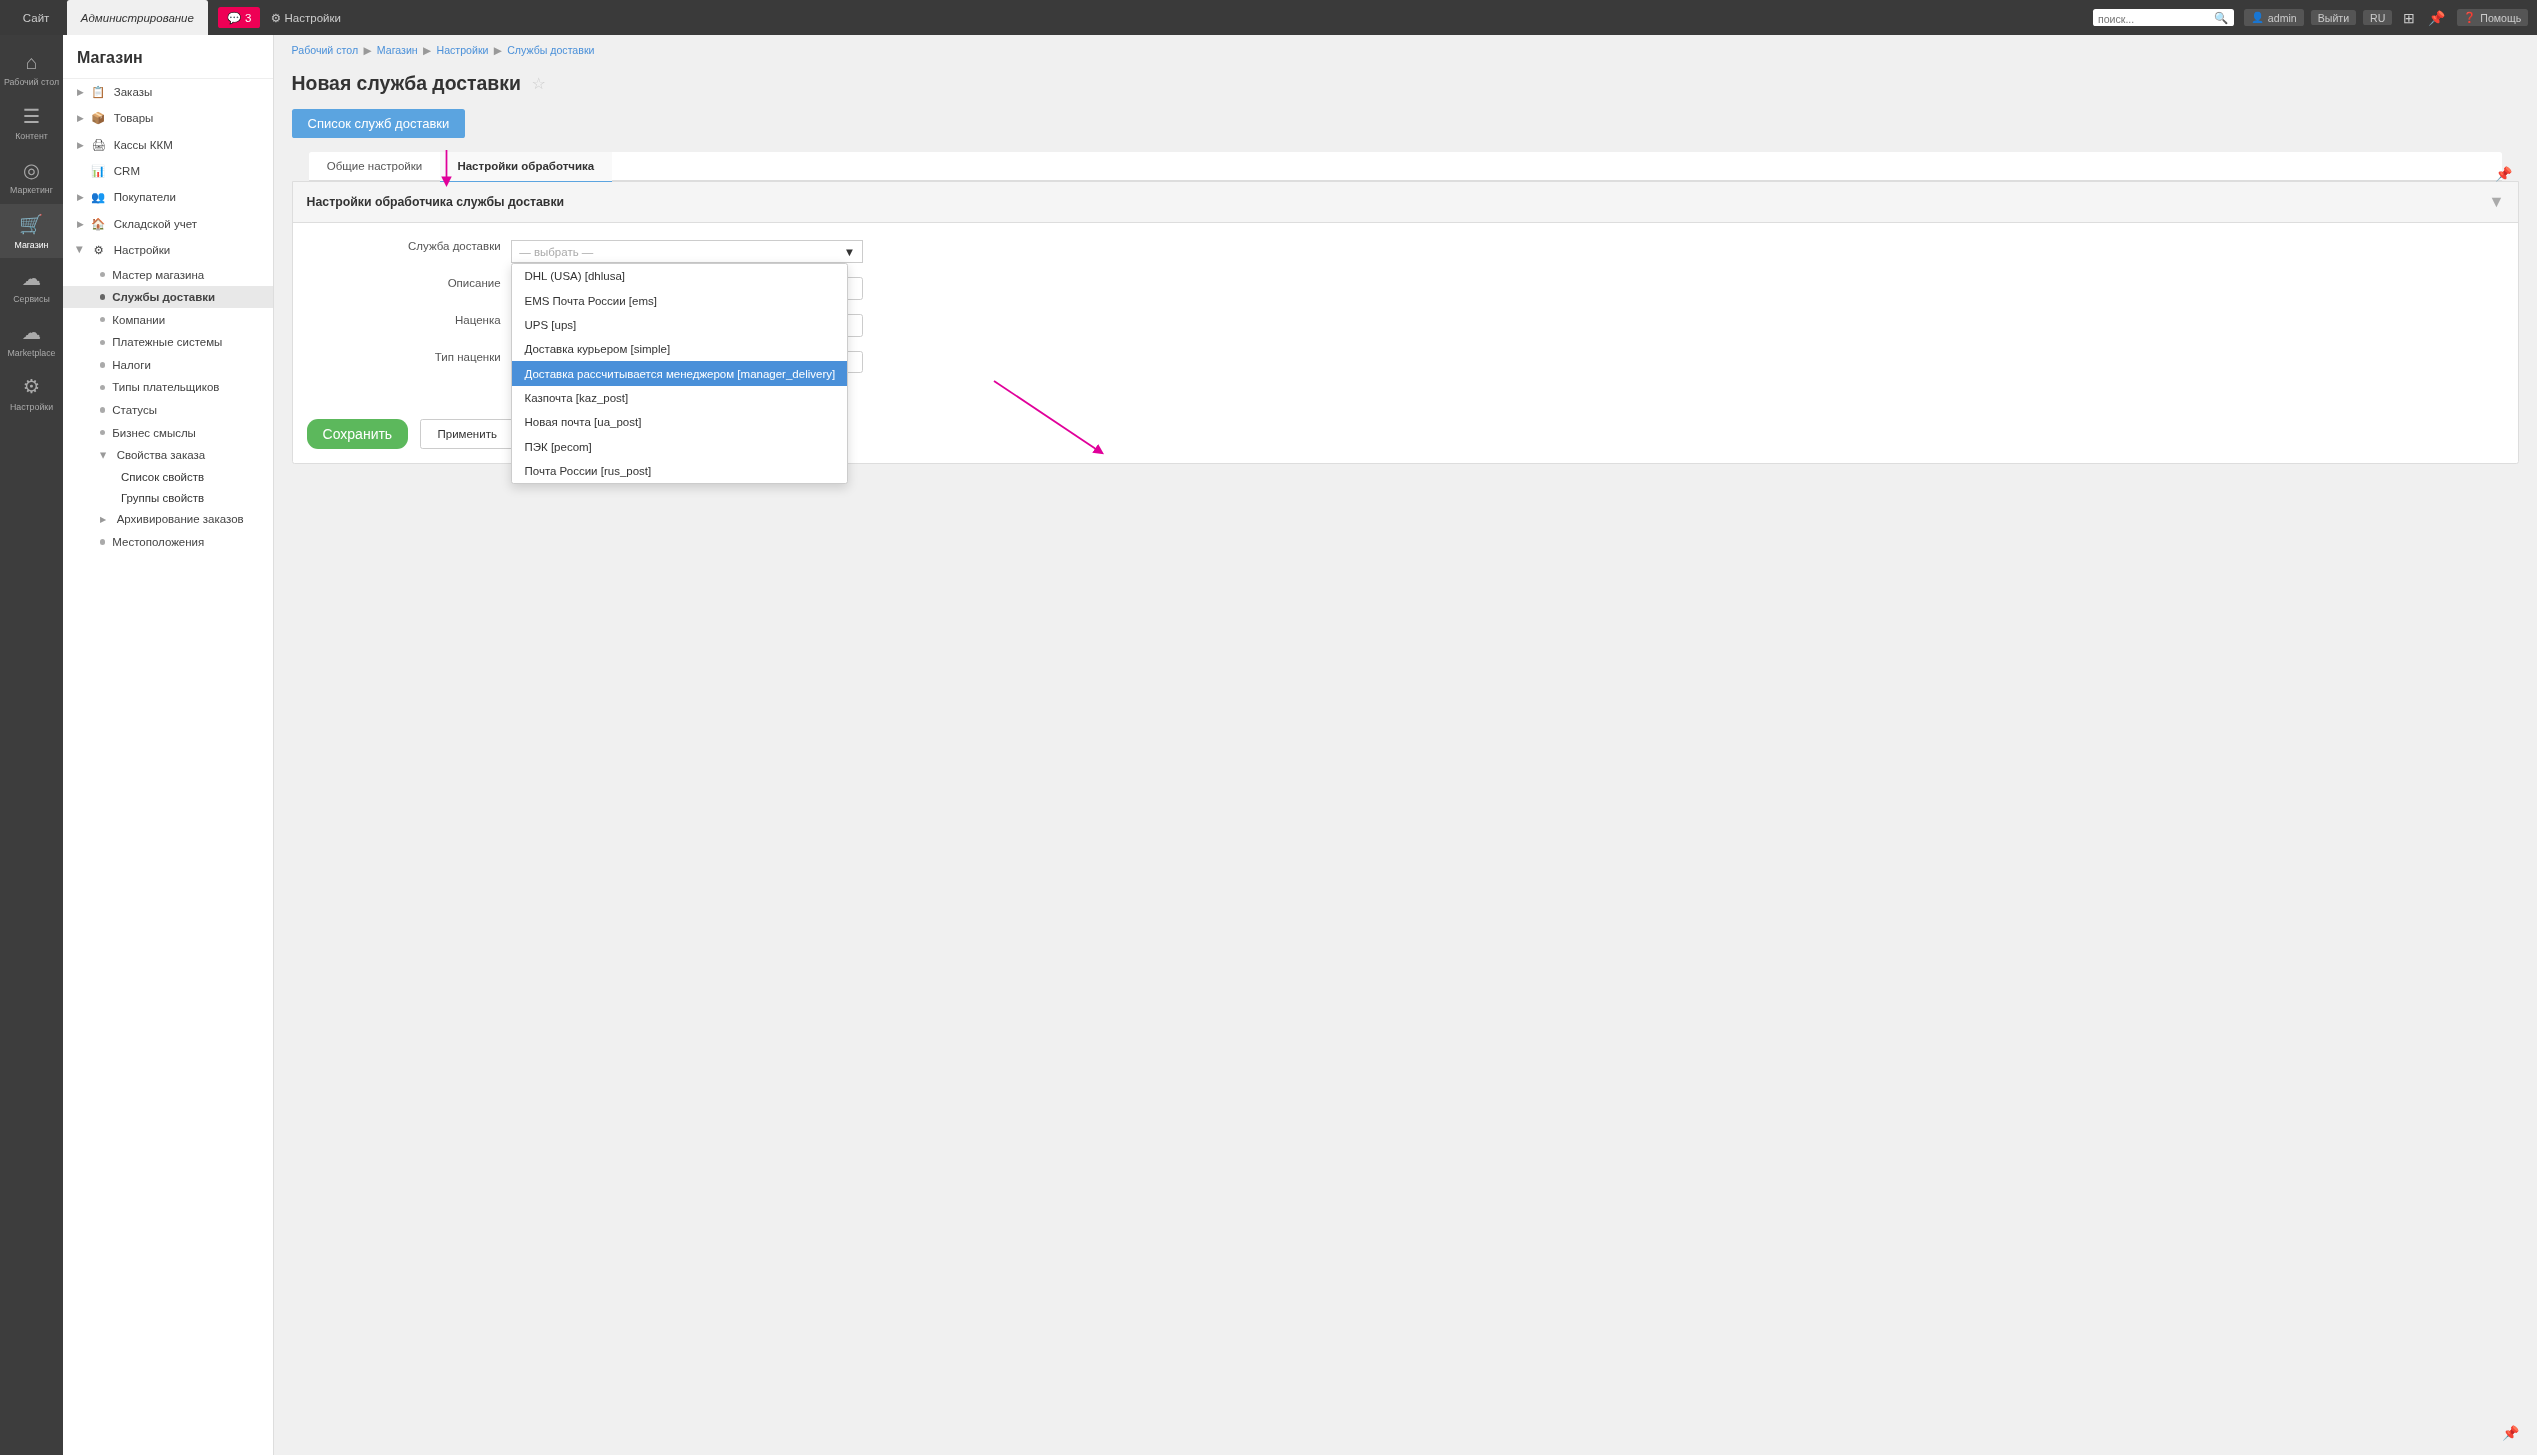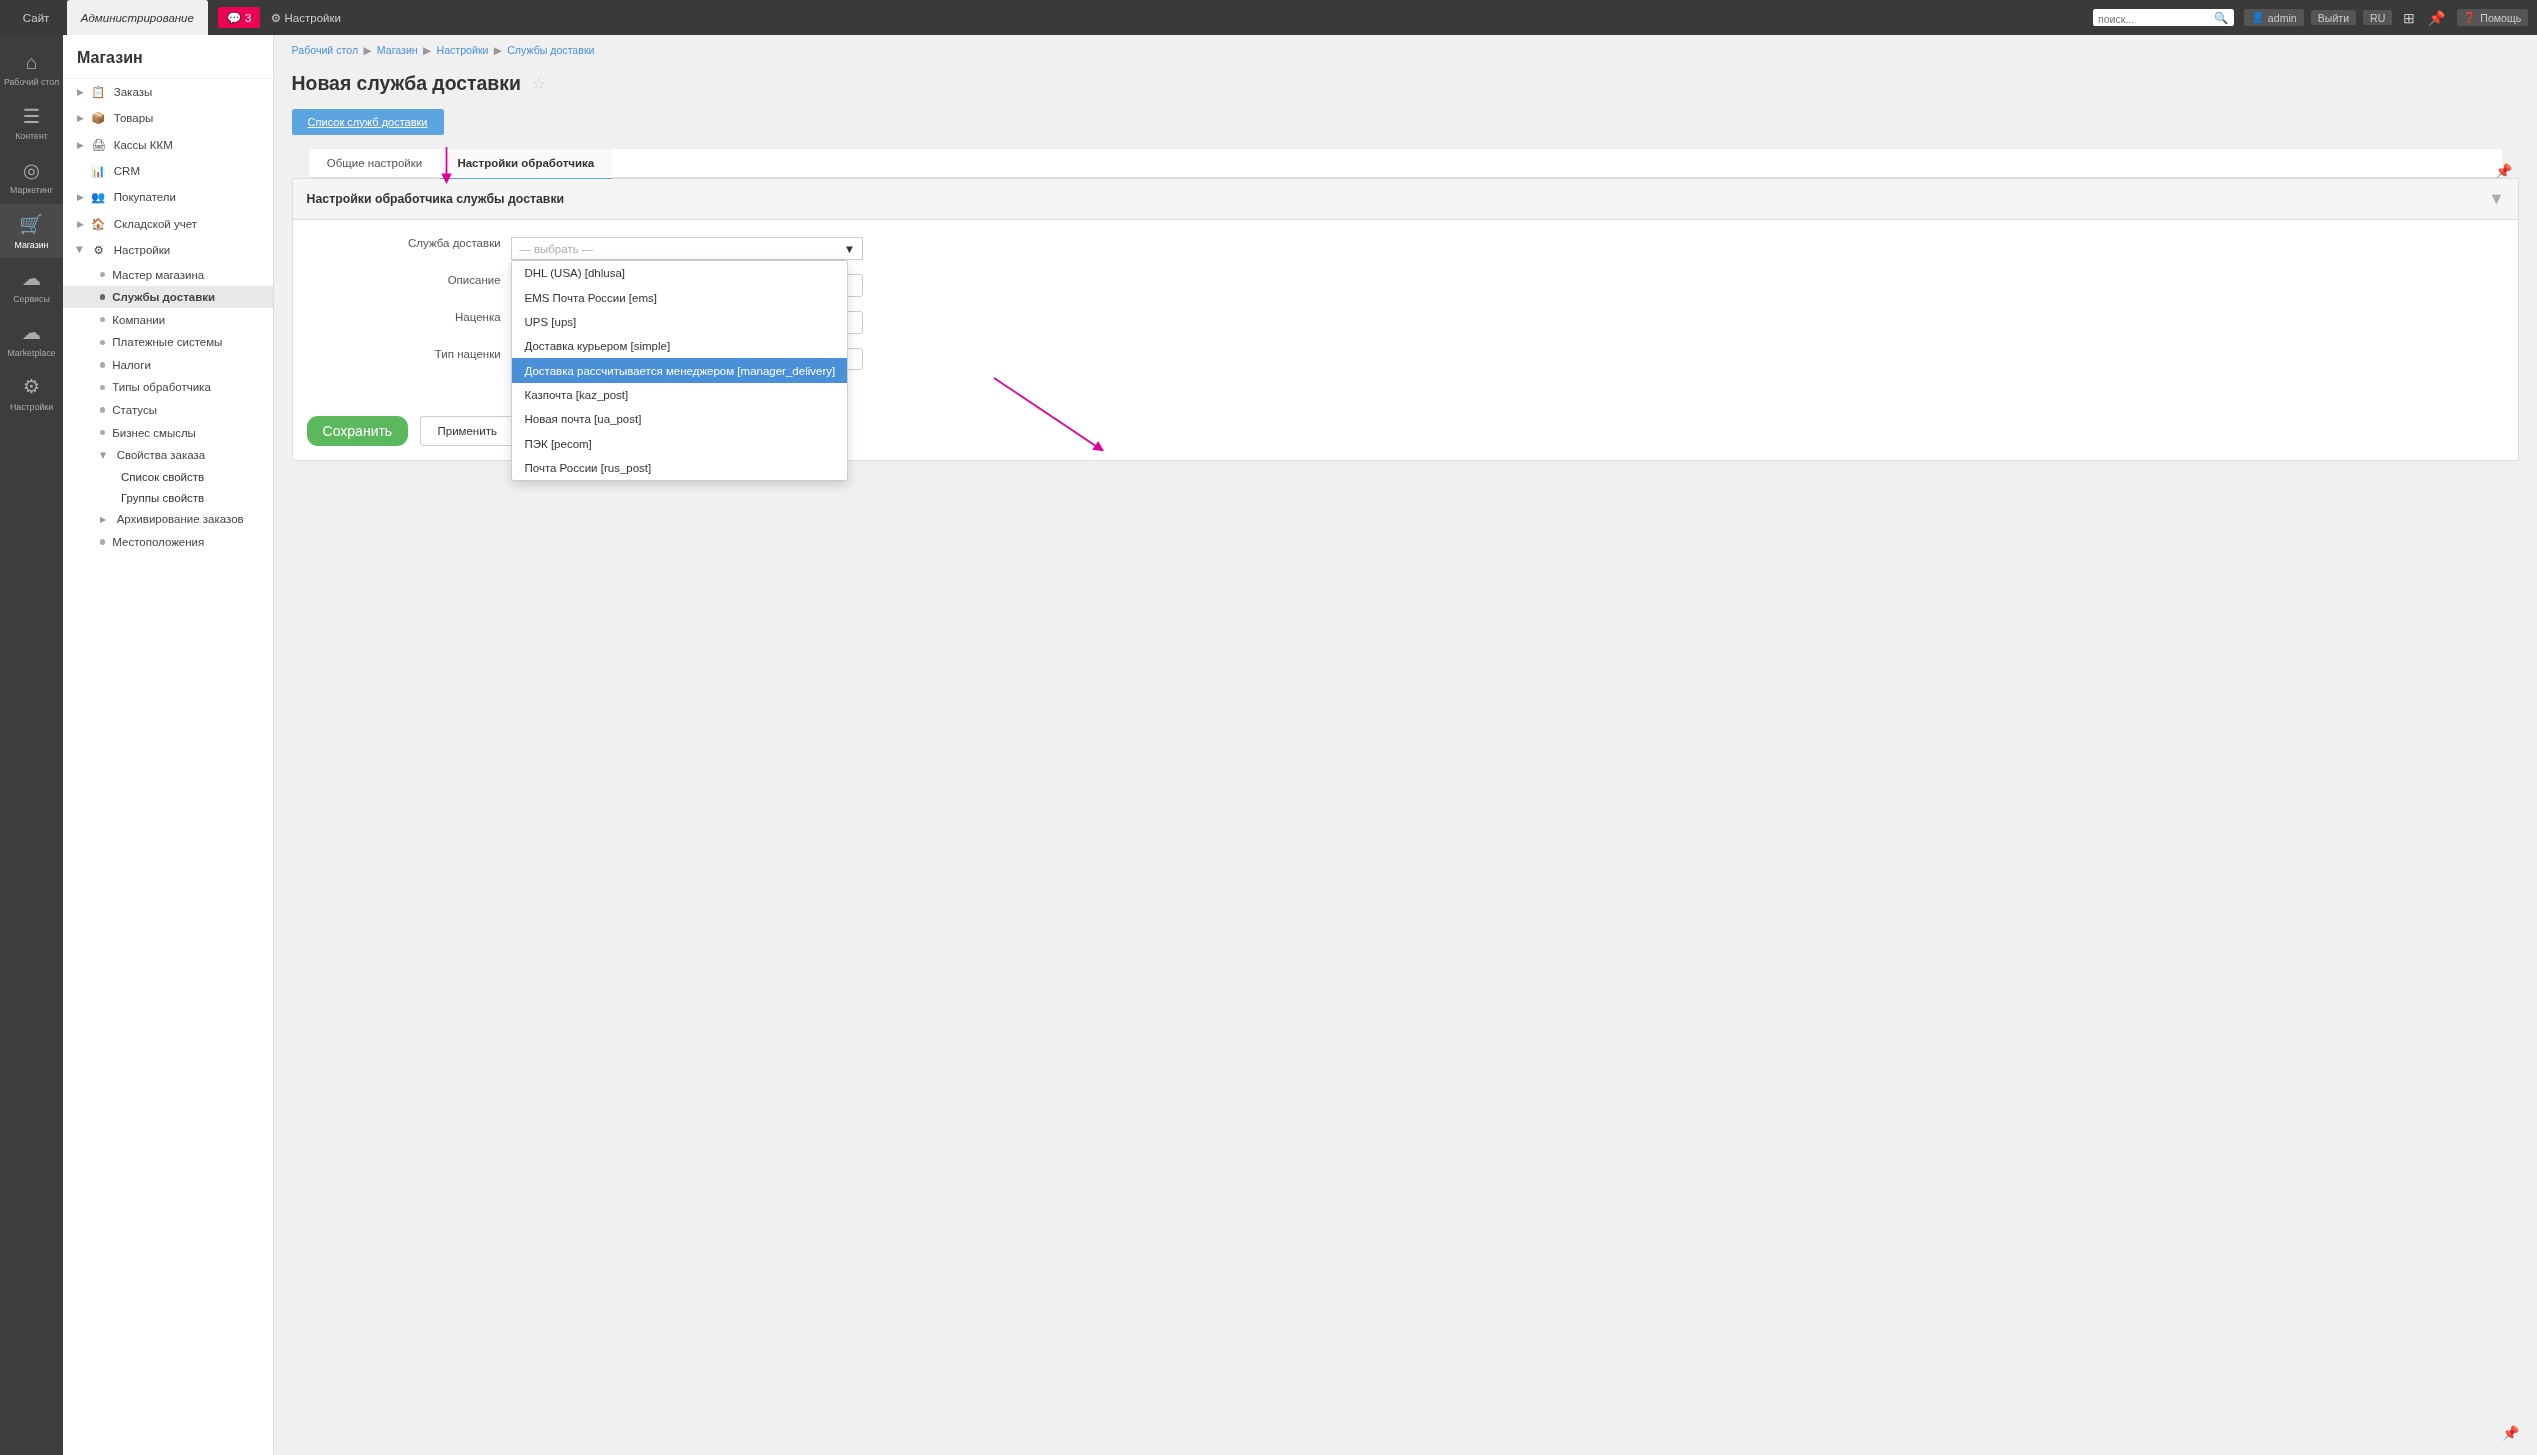--- a/index.html
+++ b/index.html
@@ -83,21 +83,21 @@
     .page-header {
       padding: 7px 17.6px 14px; display: flex; align-items: center; gap: 10.6px;
     }
     .page-title { font-size: 19.4px; font-weight: bold; color: #333; }
     .star-icon { color: #ccc; font-size: 16px; cursor: pointer; }
 
     
     .action-bar { padding: 0 17.6px 14px; }
     .btn-primary {
       background: #5ba4e0; color: #fff; border: none; padding: 7px 16px;
-      border-radius: 2.6px; cursor: pointer; font-size: 11px; text-decoration: underline;
+      border-radius: 2.6px; cursor: pointer; font-size: 13px;
     }
     .btn-green {
       background: #5cb85c; color: #fff; border: none; padding: 7px 16px;
       border-radius: 11px; cursor: pointer; font-size: 14px;
     }
     .btn-default {
       background: #fff; color: #333; border: 0.9px solid #ccc; padding: 7px 16px;
       border-radius: 2.6px; cursor: pointer; font-size: 11.5px; margin-left: 5.3px;
     }
 
@@ -288,21 +288,21 @@
     <div class="nav-sub-item">
       <span class="dot"></span>
       <span>Платежные системы</span>
     </div>
     <div class="nav-sub-item">
       <span class="dot"></span>
       <span>Налоги</span>
     </div>
     <div class="nav-sub-item">
       <span class="dot"></span>
-      <span>Типы обработчика</span>
+      <span>Типы плательщиков</span>
     </div>
     <div class="nav-sub-item">
       <span class="dot"></span>
       <span>Статусы</span>
     </div>
     <div class="nav-sub-item">
       <span class="dot"></span>
       <span>Бизнес смыслы</span>
     </div>
     <div class="nav-sub-item">

